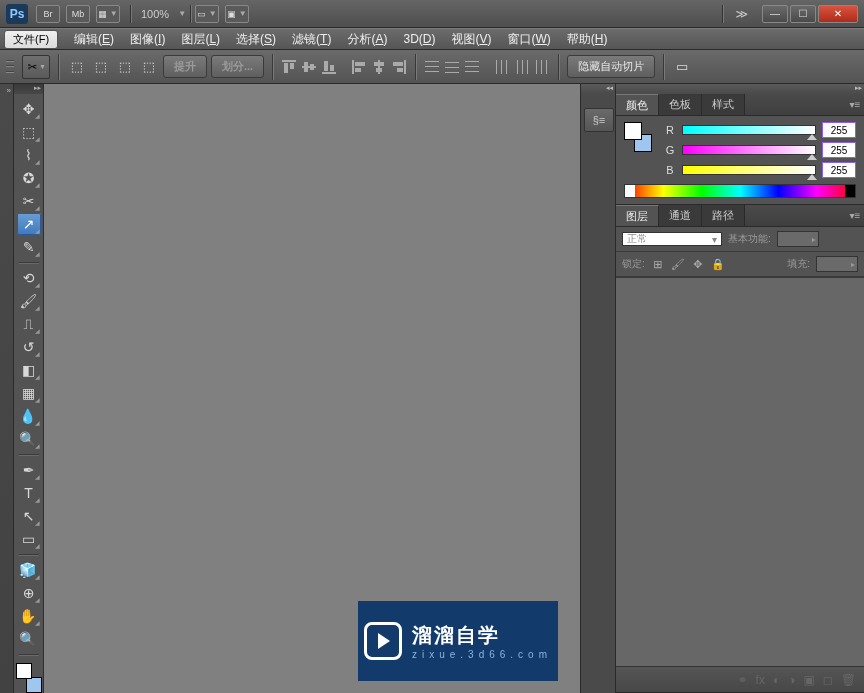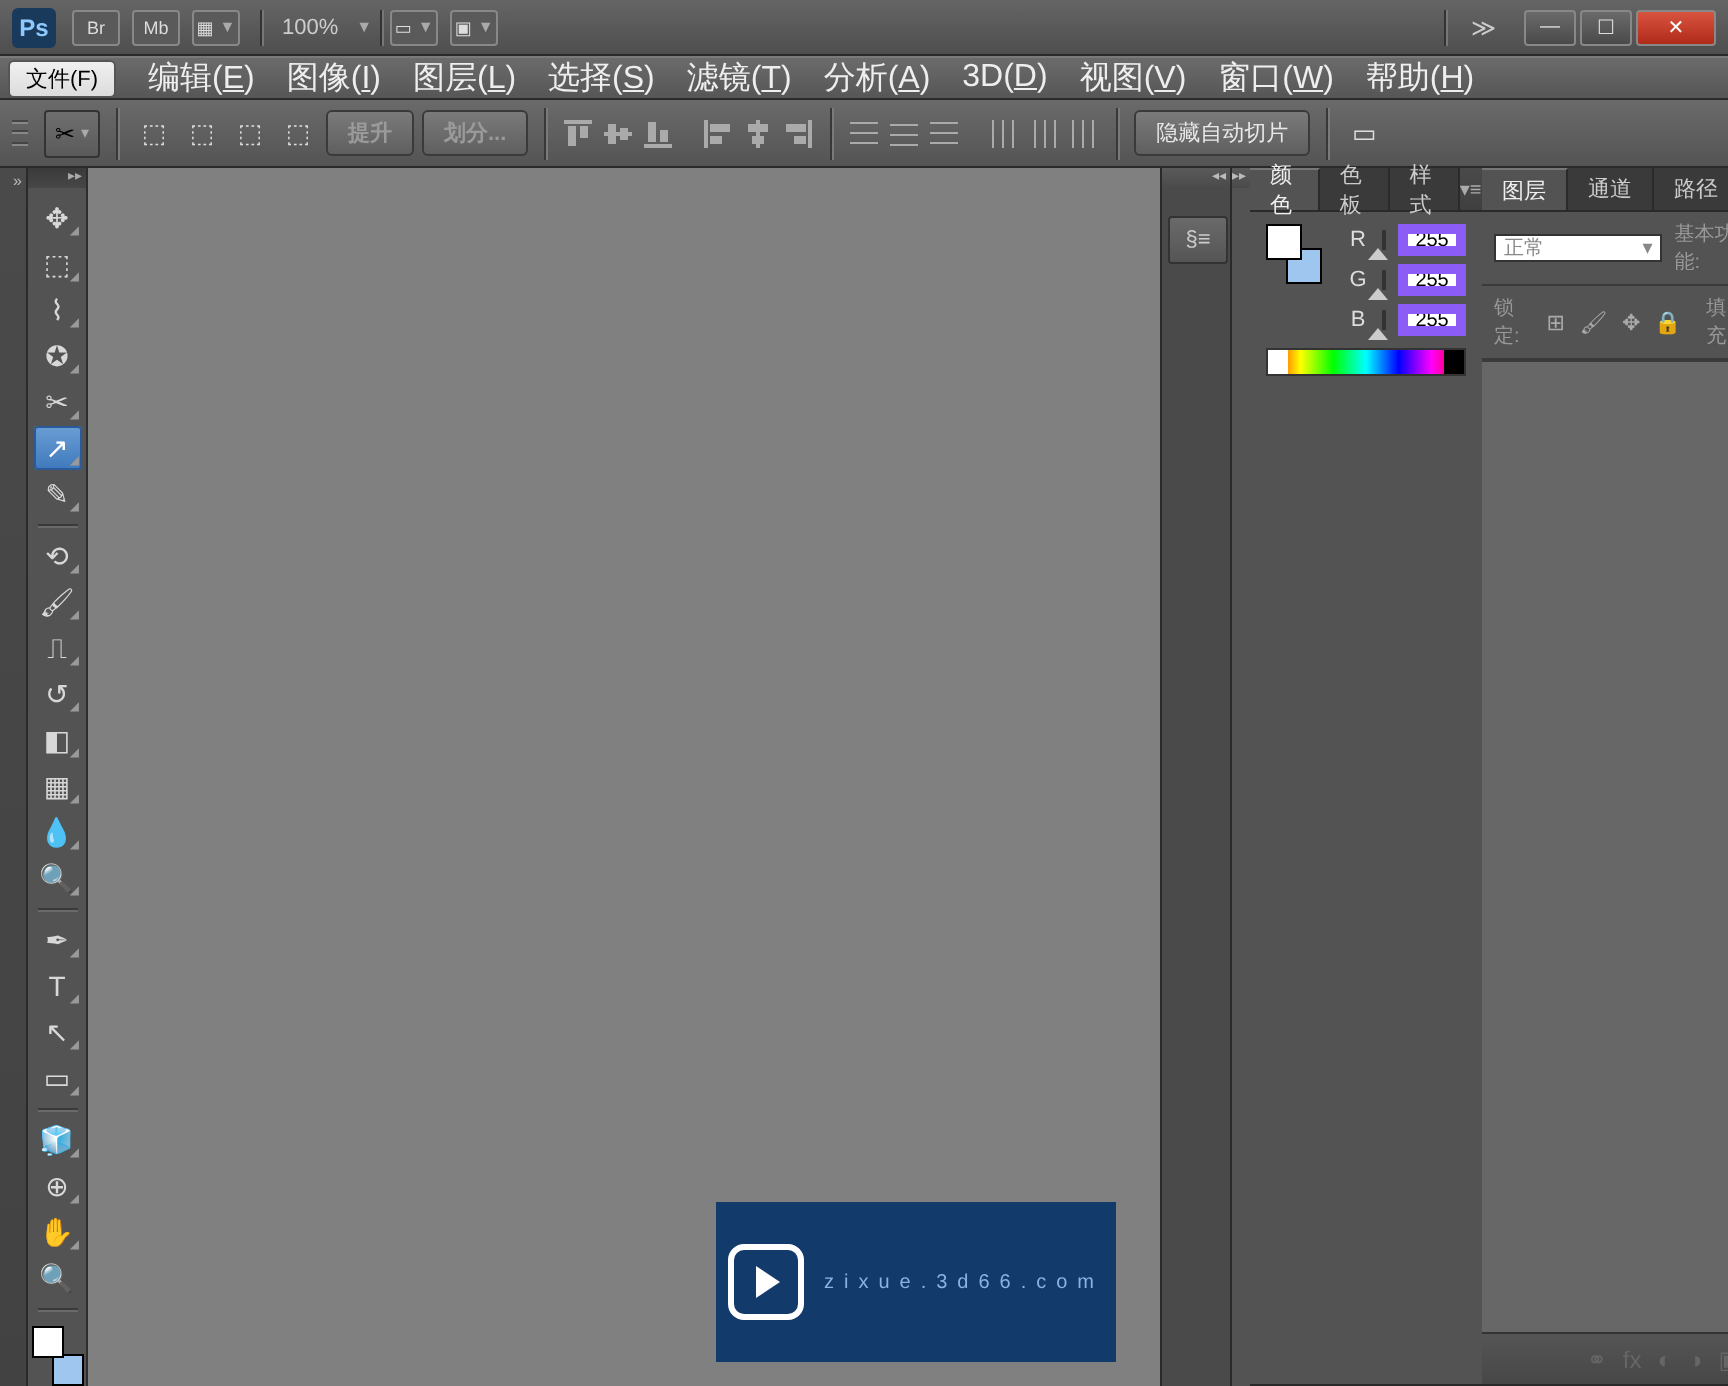--- a/index.html
+++ b/index.html
@@ -17,21 +17,21 @@
 .ws-tab { padding:0 10px; font-size:11px; color:#ddd; display:flex; align-items:center; cursor:pointer; }
 .ws-tab.active { background:#2b2b2b; }
 .more-arrows { color:#ccc; margin:0 8px; font-size:12px; cursor:pointer;}
 .win-controls { display:flex; gap:2px; margin-left:6px;}
 .win-btn { width:26px; height:18px; border:1px solid #888; background:linear-gradient(#6a6a6a,#4a4a4a); display:flex; align-items:center; justify-content:center; font-size:10px; color:#ddd; border-radius:2px;}
 .win-btn.close { background:linear-gradient(#d9543f,#b02a1a); color:#fff; width:40px;}
 
 
 .menu-bar { height:22px; background:linear-gradient(#6b6b6b,#565656); display:flex; align-items:center; padding:0 4px; border-bottom:1px solid #2a2a2a; border-top:1px solid #7a7a7a;}
 .file-btn { background:linear-gradient(#f0f0f0,#dcdcdc); border:1px solid #555; border-radius:3px; padding:1px 8px; font-size:11px; color:#000; margin-right:8px;}
-.menu-item { font-size:16px; color:#eee; padding:0 8px; cursor:pointer; }
+.menu-item { font-size:12px; color:#eee; padding:0 8px; cursor:pointer; }
 .menu-item u{text-decoration:underline;}
 
 
 .options-bar { height:34px; background:linear-gradient(#6a6a6a,#545454); display:flex; align-items:center; padding:0 6px; border-bottom:1px solid #2a2a2a; gap:4px;}
 .opt-grip{ width:8px; height:16px; display:flex; flex-direction:column; justify-content:space-around; margin-right:4px;}
 .opt-grip span{height:2px;background:#888;border-top:1px solid #444;}
 .tool-preset{ width:28px; height:24px; border:1px solid #333; background:linear-gradient(#6f6f6f,#5a5a5a); display:flex; align-items:center; justify-content:center; font-size:12px; border-radius:2px;}
 .opt-sep{ width:1px; height:26px; background:#383838; box-shadow:1px 0 0 #7a7a7a; margin:0 4px;}
 .opt-icon{ width:20px; height:20px; display:flex; align-items:center; justify-content:center; color:#ddd; font-size:13px; cursor:pointer;}
 .opt-btn{ padding:3px 10px; background:linear-gradient(#7a7a7a,#5f5f5f); border:1px solid #3a3a3a; border-radius:3px; font-size:11px; color:#e8e8e8;}
@@ -55,21 +55,21 @@
 
 .canvas-area{ flex:1; background:#808080; position:relative;}
 
 
 .mid-dock{ width:36px; background:#4a4a4a; border-left:1px solid #2a2a2a; border-right:1px solid #2a2a2a; position:relative;}
 .mid-dock .top-bar{height:10px;background:linear-gradient(#5a5a5a,#4a4a4a);display:flex;justify-content:flex-end;}
 .mid-dock .top-bar span{font-size:7px;color:#bbb;margin-right:2px;}
 .mid-icon{ width:30px; height:24px; margin:14px 3px; background:linear-gradient(#6a6a6a,#555); border:1px solid #333; border-radius:2px; display:flex; align-items:center; justify-content:center; font-size:11px; color:#ccc;}
 
 
-.panels{ width:248px; background:#535353; display:flex; flex-direction:row;}
+.panels{ width:248px; background:#535353; display:flex; flex-direction:column;}
 .panel-top-bar{height:10px;background:linear-gradient(#5a5a5a,#4a4a4a);display:flex;justify-content:flex-end;padding-right:2px;}
 .panel-top-bar span{font-size:7px;color:#bbb;}
 .panel{ border-bottom:1px solid #2a2a2a;}
 .panel-tabs{ height:22px; background:linear-gradient(#4a4a4a,#3f3f3f); display:flex; align-items:stretch; border-bottom:1px solid #2a2a2a;}
 .panel-tab{ padding:0 10px; font-size:11px; color:#ccc; display:flex; align-items:center; background:#3a3a3a; border-right:1px solid #2a2a2a; cursor:pointer;}
 .panel-tab.active{ background:#535353; color:#eee; border-top:1px solid #777;}
 .panel-tab-spacer{flex:1;}
 .panel-menu{width:18px;display:flex;align-items:center;justify-content:center;color:#aaa;font-size:10px;cursor:pointer;}
 .panel-body{ padding:6px 8px; background:#535353;}
 
@@ -77,21 +77,21 @@
 .color-row{ display:flex; align-items:center; gap:6px; margin-bottom:4px;}
 .color-preview{position:relative;width:28px;height:30px;margin-right:4px;}
 .cp-fg{position:absolute;top:0;left:0;width:18px;height:18px;background:#fff;border:1px solid #000;z-index:2;}
 .cp-bg{position:absolute;bottom:0;right:0;width:18px;height:18px;background:#9fc6ef;border:1px solid #000;}
 .channel-label{ width:12px; font-size:11px; color:#ddd; text-align:center;}
 .slider{ flex:1; height:10px; position:relative; border:1px solid #333;}
 .slider.r{background:linear-gradient(to right,#00ffff,#ffffff);}
 .slider.g{background:linear-gradient(to right,#ff00ff,#ffffff);}
 .slider.b{background:linear-gradient(to right,#ffff00,#ffffff);}
 .slider .thumb{position:absolute;right:-2px;top:8px;width:0;height:0;border-left:5px solid transparent;border-right:5px solid transparent;border-bottom:6px solid #ccc;}
-.channel-val{ width:34px; height:16px; font-size:10px; background:#fff; color:#000; border:5px solid #8b5cf6; text-align:center;}
+.channel-val{ width:34px; height:16px; font-size:10px; background:#fff; color:#000; border:1px solid #8b5cf6; text-align:center;}
 .color-ramp{height:14px;margin-top:2px;border:1px solid #333;background:linear-gradient(to right,#ff0000,#ffff00,#00ff00,#00ffff,#0000ff,#ff00ff,#ff0000);position:relative;}
 .color-ramp::before{content:'';position:absolute;left:0;top:0;width:10px;height:100%;background:#fff;}
 .color-ramp::after{content:'';position:absolute;right:0;top:0;width:10px;height:100%;background:#000;}
 
 
 .layers-controls{ display:flex; align-items:center; gap:6px; padding:4px 6px; font-size:10px; color:#999; border-bottom:1px solid #3a3a3a;}
 .blend-select{ width:100px; height:14px; background:#fff; border:1px solid #333; font-size:10px; color:#888; display:flex; align-items:center; padding:0 4px; justify-content:space-between;}
 .opacity-input{width:42px;height:16px;background:#6a6a6a;border:1px solid #333;display:flex;align-items:center;justify-content:flex-end;padding-right:2px;}
 .opacity-input span{font-size:8px;color:#999;}
 .lock-row{display:flex;align-items:center;gap:6px;padding:4px 6px;font-size:10px;color:#999;border-bottom:1px solid #3a3a3a;}
@@ -271,20 +271,21 @@
     <div class="color-swatches">
       <div class="swatch-fg"></div>
       <div class="swatch-bg"></div>
     </div>
   </div>
 
   <div class="canvas-area">
     <div class="watermark">
       <div class="wm-play"></div>
       <div class="wm-text">
+        <div class="wm-main">溜溜自学</div>
         <div class="wm-sub">zixue.3d66.com</div>
       </div>
     </div>
   </div>
 
   <div class="mid-dock">
     <div class="top-bar">
         <span>◂◂</span>
       </div>
     <div class="mid-icon">§≡</div>

